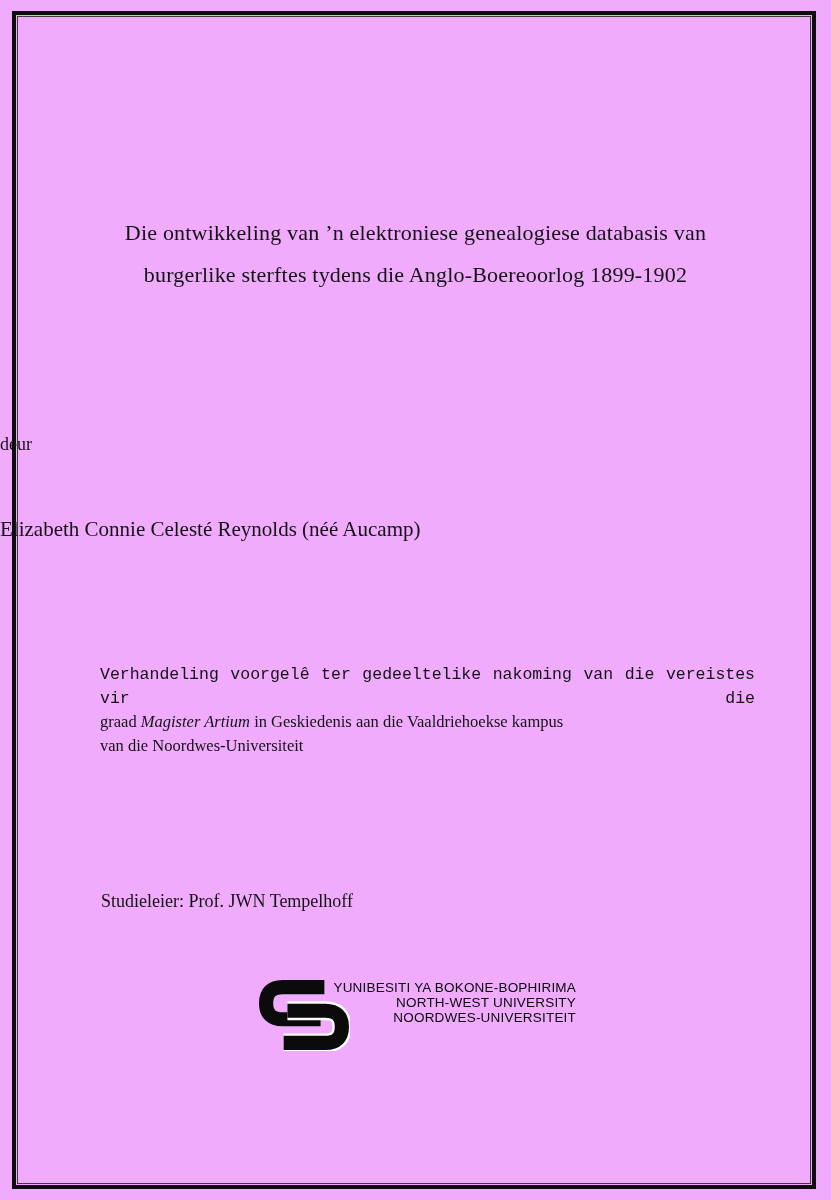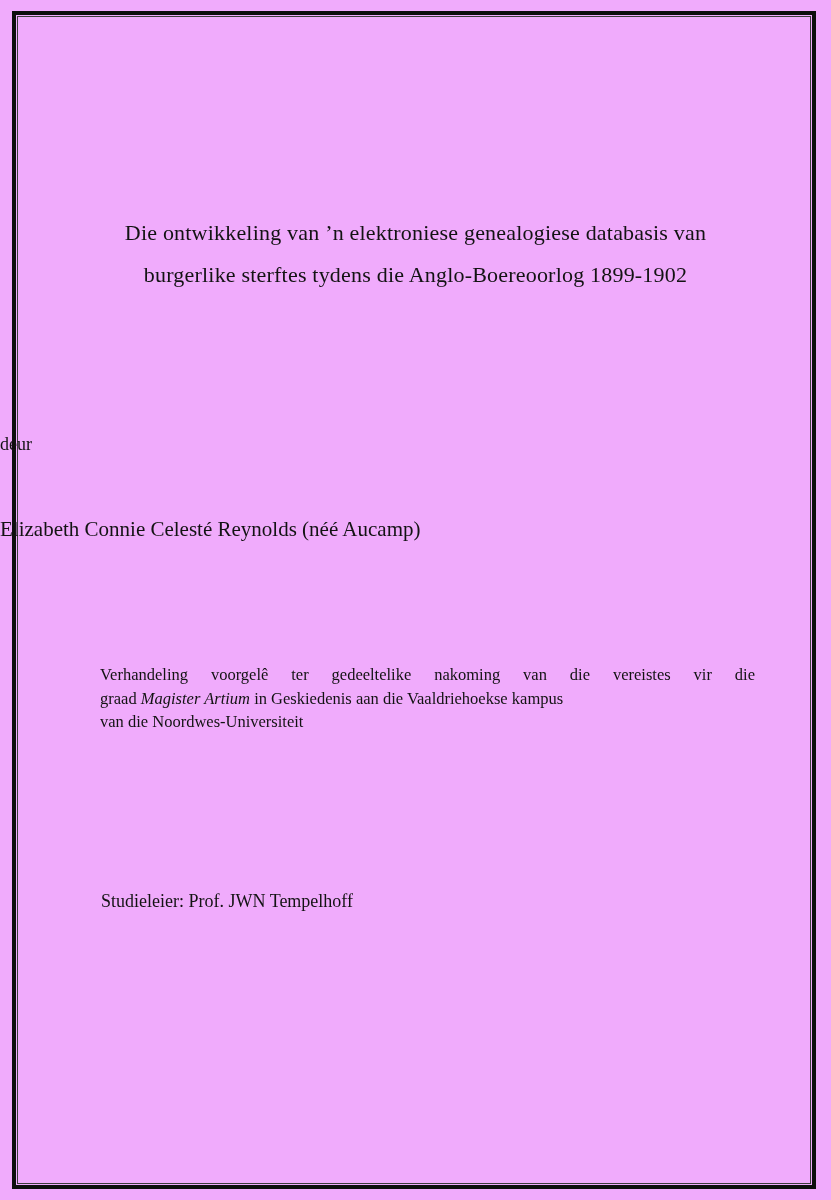--- a/index.html
+++ b/index.html
@@ -43,20 +43,21 @@
   .submission {
     position: absolute;
     top: 663px; left: 100px;
     width: 655px;
     font-size: 16.5px;
     line-height: 23.5px;
   }
   .line-just {
     text-align: justify;
     text-align-last: justify;
+    font-family: Liberation Mono, monospace;
   }
   .it { font-style: italic; }
   .supervisor-block {
     position: absolute;
     top: 889px; left: 101px;
     font-size: 18px;
     line-height: 25px;
   }
   .logo {
     position: absolute;
@@ -101,14 +102,29 @@
   <div class="submission">
     <div class="line-just">Verhandeling voorgelê ter gedeeltelike nakoming van die vereistes vir die</div>
     <div><span>graad </span><span class="it">Magister Artium</span><span> in Geskiedenis aan die Vaaldriehoekse kampus</span></div>
     <div>van die Noordwes-Universiteit</div>
   </div>
 
   <div class="supervisor-block">
     <div>Studieleier: Prof. JWN Tempelhoff</div>
   </div>
 
+  <div class="logo">
+    <svg class="logo-mark" width="92" height="72" viewBox="0 0 97 76" xmlns="http://www.w3.org/2000/svg">
+
+      <path d="M70 8.5 H26 Q8.5 8.5 8.5 25.5 Q8.5 42.5 26 42.5 H66" fill="none" stroke="#0b0b0b" stroke-width="15" stroke-linecap="butt"></path>
+
+      <path d="M27 67.5 H71 Q88.5 67.5 88.5 50.5 Q88.5 33.5 71 33.5 H31" fill="none" stroke="#fefefe" stroke-width="20" stroke-linecap="butt"></path>
+
+      <path d="M27 67.5 H71 Q88.5 67.5 88.5 50.5 Q88.5 33.5 71 33.5 H31" fill="none" stroke="#0b0b0b" stroke-width="15" stroke-linecap="butt"></path>
+    </svg>
+    <div class="logo-text">
+      <div>YUNIBESITI YA BOKONE-BOPHIRIMA</div>
+      <div>NORTH-WEST UNIVERSITY</div>
+      <div>NOORDWES-UNIVERSITEIT</div>
+    </div>
+  </div>
 
 </div>
 
 </body></html>

